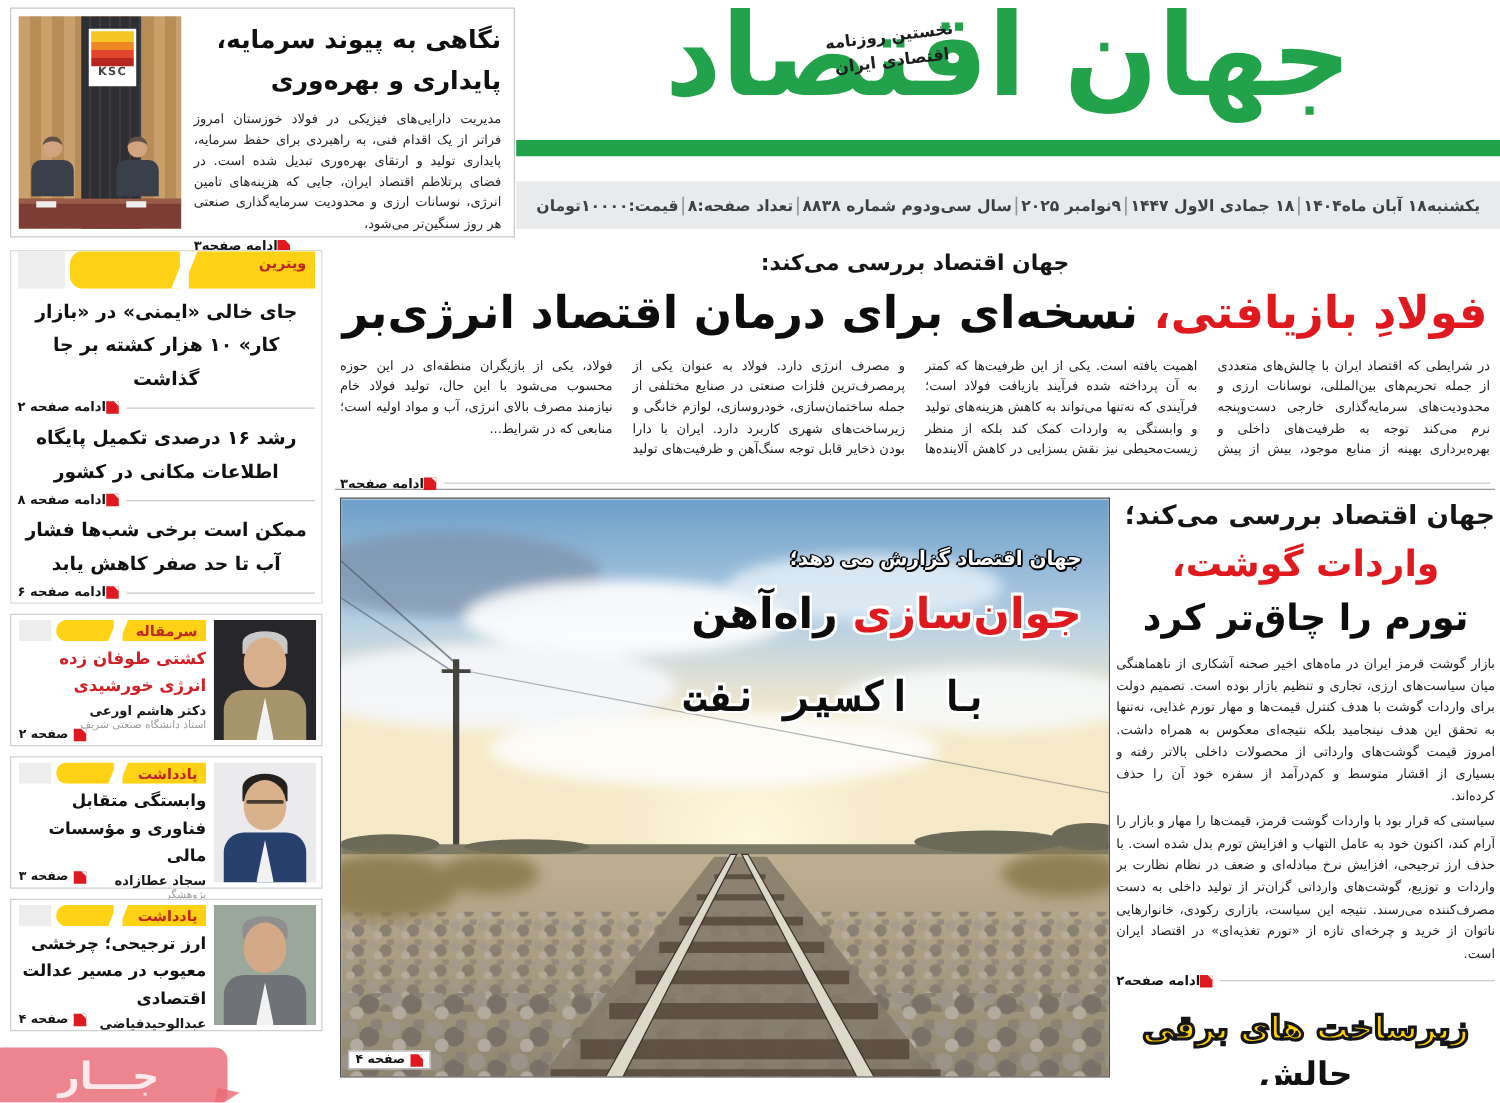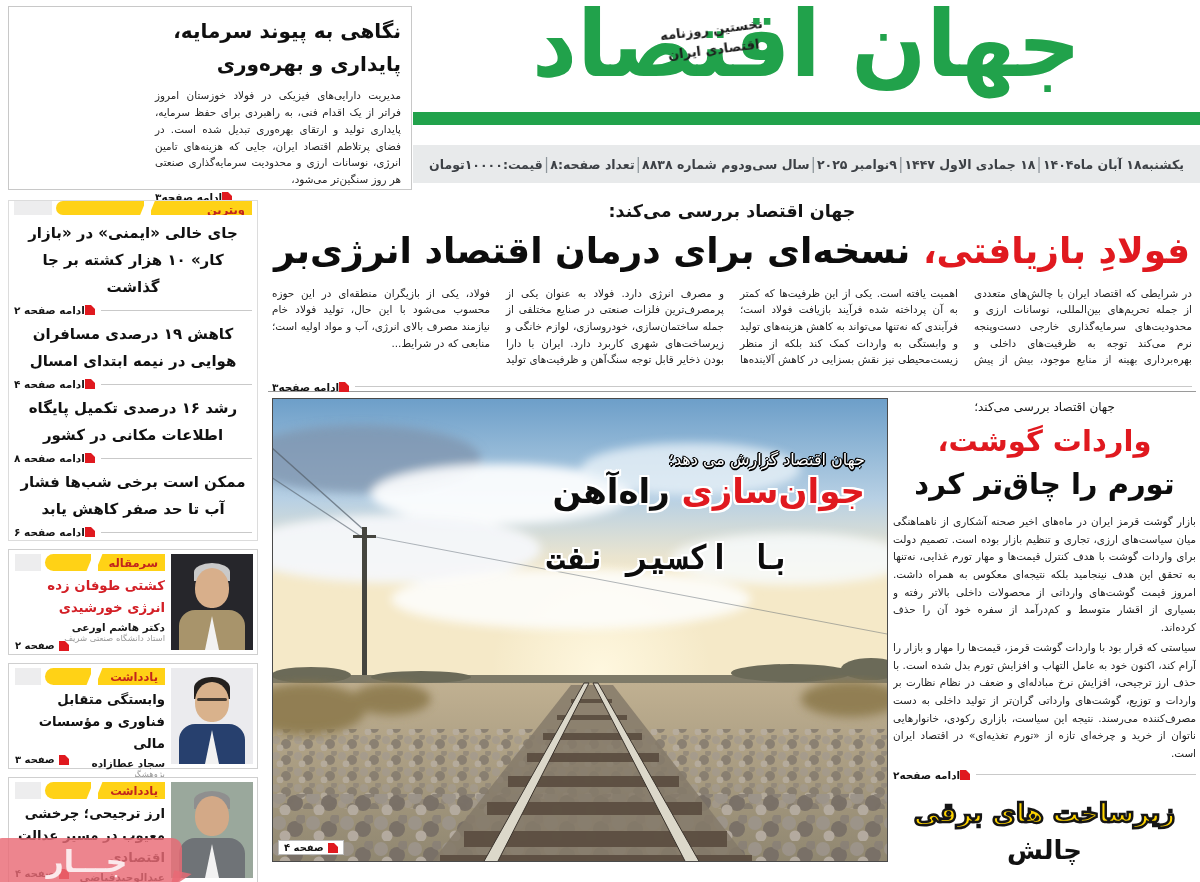--- a/index.html
+++ b/index.html
@@ -61,21 +61,21 @@
   .ksc-body { margin-top:6px; font-size:10.4px; line-height:1.62; color:#262626; text-align:justify; }
   .cont-marker { display:flex; direction:ltr; align-items:center; gap:0; margin-top:3px; }
   .cont-marker .txt { font-size:10.5px; font-weight:700; color:#141414; white-space:nowrap; }
   .flag-icon { position:relative; width:10px; height:10px; background:#e0191f; display:inline-block; flex:0 0 auto; }
   .flag-icon::after { content:""; position:absolute; top:0; right:0; border-top:4px solid #fff; border-left:4px solid transparent; }
   .cont-marker .line { flex:1; border-top:1px solid #c9c9c9; margin-left:6px; }
 
   
   #left-col { position:absolute; left:8px; top:200px; width:250px; }
   .vitrine { border:1px solid #dcdcdc; padding:0 5px 2px; background:#fff; }
-  .tagbar { height:14px; display:flex; direction:ltr; align-items:stretch; overflow:hidden; }
+  .tagbar { height:30px; display:flex; direction:ltr; align-items:stretch; overflow:hidden; }
   .tagbar .seg-gray { width:38px; background:#ededee; }
   .tagbar .seg-round { width:88px; background:#ffd216; border-radius:10px 0 0 10px; margin-left:4px; }
   .tagbar .notch { width:9px; background:#fff; transform:skewX(-22deg); margin:0 -1px; z-index:1; }
   .tagbar .seg-title {
     flex:1; background:#ffd216; color:#c2251d; font-weight:700; font-size:11.5px;
     text-align:right; direction:rtl; padding:1px 7px 0 0; line-height:16px;
   }
   .v-item { padding-top:5px; }
   .v-title { font-size:15px; font-weight:700; color:#111; line-height:1.8; text-align:center; min-height:54px; }
   .op-box { position:relative; margin-top:8px; height:106px; border:1px solid #cfcfcf; background:#fff; }
@@ -112,43 +112,42 @@
     margin:10px 4px 0; height:92px; overflow:hidden;
     columns:4; column-gap:16px; column-fill:auto;
     font-size:10.4px; line-height:1.6; color:#222; text-align:justify; direction:rtl;
   }
   #main-article .cont-marker { margin:4px 4px 0; }
 
   
   #photo-box { position:absolute; left:272px; top:398px; width:616px; height:464px; border:1px solid #4a4a4a; overflow:hidden; }
   #photo-box svg { position:absolute; inset:0; }
   .photo-kicker {
-    position:absolute; right:22px; top:38px; font-size:16px; font-weight:400; color:#fff;
+    position:absolute; right:22px; top:38px; font-size:16px; font-weight:700; color:#fff;
     text-shadow:-1.5px 0 #000,1.5px 0 #000,0 -1.5px #000,0 1.5px #000,1px 1px #000,-1px -1px #000;
-    margin-top:13px;
   }
   .photo-h1 {
     position:absolute; right:22px; top:72px; font-size:34px; font-weight:700; color:#0d0d0d;
     text-shadow:-2px 0 #fff,2px 0 #fff,0 -2px #fff,0 2px #fff,2px 2px #fff,-2px -2px #fff,2px -2px #fff,-2px 2px #fff;
   }
   .photo-h1 .red { color:#e0191f; }
   .photo-h2 {
     position:absolute; right:96px; top:138px; font-size:34px; font-weight:700; color:#0d0d0d;
     text-shadow:-2px 0 #fff,2px 0 #fff,0 -2px #fff,0 2px #fff,2px 2px #fff,-2px -2px #fff,2px -2px #fff,-2px 2px #fff;
     font-family:Liberation Mono, monospace;
   }
   .photo-page {
     position:absolute; left:5px; bottom:6px; background:#fff; border:1px solid #bbb; padding:1px 5px;
     display:flex; direction:ltr; align-items:center; gap:4px;
   }
   .photo-page .txt { font-size:10px; font-weight:700; color:#141414; }
 
   
   #right-col { position:absolute; left:893px; top:400px; width:303px; height:468px; overflow:hidden; }
-  .meat-kicker { text-align:center; font-size:12px; font-weight:400; color:#161616; }
+  .meat-kicker { font-size:21px; font-weight:700; color:#161616; }
   .meat-h-red { text-align:center; font-size:29px; font-weight:700; color:#e0191f; margin-top:10px; }
   .meat-h-black { text-align:center; font-size:29px; font-weight:700; color:#0d0d0d; margin-top:9px; }
   .meat-body { margin-top:12px; font-size:10.4px; line-height:1.7; color:#222; text-align:justify; }
   .meat-body p + p { margin-top:2px; }
   #right-col .cont-marker { margin-top:6px; }
   .power-headline { margin-top:14px; text-align:center; font-size:26px; font-weight:700; color:#111; line-height:1.45; }
   .power-headline .yellow { color:#ffd400; -webkit-text-stroke:2.5px #151515; text-shadow:0 0 1px #151515; }
 
   
   #watermark {
@@ -184,20 +183,39 @@
       <span class="sep">|</span>
       <span class="item">سال سی‌ودوم شماره ۸۸۳۸</span>
       <span class="sep">|</span>
       <span class="item">تعداد صفحه:۸</span>
       <span class="sep">|</span>
       <span class="item">قیمت:۱۰۰۰۰تومان</span>
     </div>
   </div>
 
   <div id="ksc-box">
+    <div class="ksc-photo">
+      <div class="ksc-panel"></div>
+      <div class="ksc-logo">
+        <div class="stripes"></div>
+        <div class="ksc-label">KSC</div>
+      </div>
+      <div class="man man1">
+          <div class="head"></div>
+          <div class="torso"></div>
+        </div>
+      <div class="man man2">
+          <div class="head"></div>
+          <div class="torso"></div>
+        </div>
+      <div class="ksc-table">
+        <span class="paper" style="left:14px"></span>
+        <span class="paper" style="left:86px"></span>
+      </div>
+    </div>
     <div class="ksc-content">
       <div class="ksc-title">نگاهی به پیوند سرمایه، پایداری و بهره‌وری</div>
       <div class="ksc-body">مدیریت دارایی‌های فیزیکی در فولاد خوزستان امروز فراتر از یک اقدام فنی، به راهبردی برای حفظ سرمایه، پایداری تولید و ارتقای بهره‌وری تبدیل شده است. در فضای پرتلاطم اقتصاد ایران، جایی که هزینه‌های تامین انرژی، نوسانات ارزی و محدودیت سرمایه‌گذاری صنعتی هر روز سنگین‌تر می‌شود،</div>
       <div class="cont-marker">
         <span class="txt">ادامه صفحه۳</span>
         <span class="flag-icon"></span>
       </div>
     </div>
   </div>
 
@@ -207,28 +225,20 @@
         <div class="seg-gray"></div>
         <div class="seg-round"></div>
         <div class="notch"></div>
         <div class="seg-title">ویترین</div>
       </div>
 
       <div class="v-item">
         <div class="v-title">جای خالی «ایمنی» در «بازار کار» ۱۰ هزار کشته بر جا گذاشت</div>
         <div class="cont-marker">
           <span class="txt">ادامه صفحه ۲</span>
-          <span class="flag-icon"></span>
-          <span class="line"></span>
-        </div>
-      </div>
-      <div class="v-item">
-        <div class="v-title">کاهش ۱۹ درصدی مسافران هوایی در نیمه ابتدای امسال</div>
-        <div class="cont-marker">
-          <span class="txt">ادامه صفحه ۴</span>
           <span class="flag-icon"></span>
           <span class="line"></span>
         </div>
       </div>
       <div class="v-item">
         <div class="v-title">رشد ۱۶ درصدی تکمیل پایگاه اطلاعات مکانی در کشور</div>
         <div class="cont-marker">
           <span class="txt">ادامه صفحه ۸</span>
           <span class="flag-icon"></span>
           <span class="line"></span>

